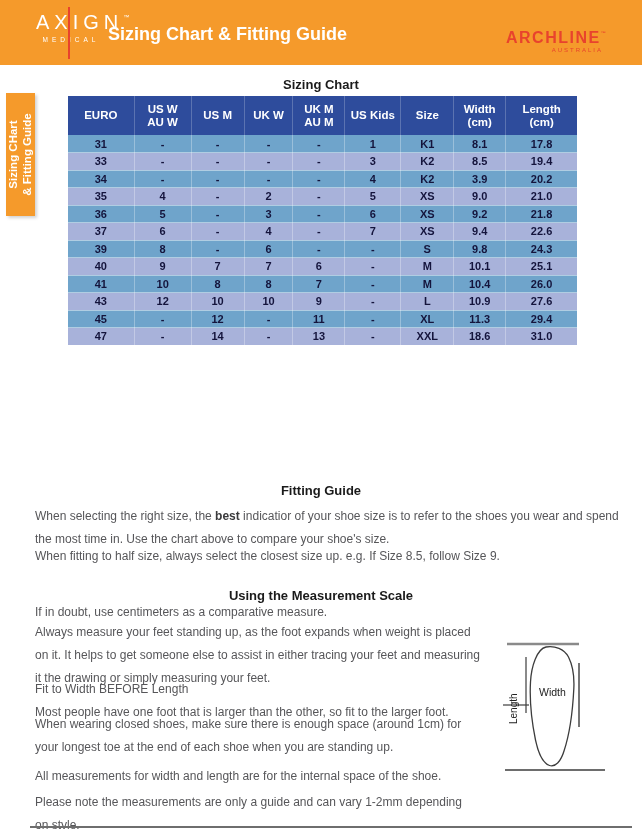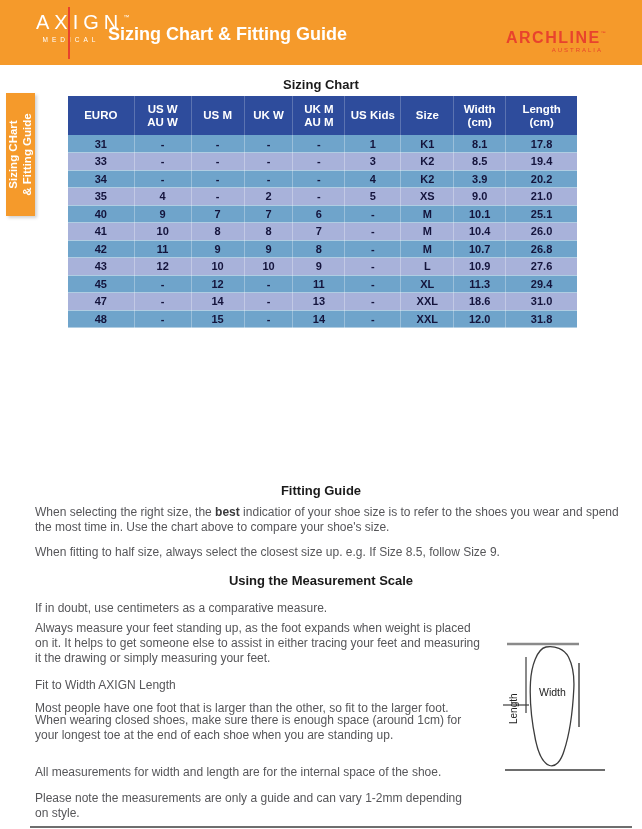--- a/index.html
+++ b/index.html
@@ -26,21 +26,21 @@
   
   .side-tab { position:absolute; left:6px; top:93px; width:29px; height:123px; background:#F59A2B;
               box-shadow:2px 2px 3px rgba(0,0,0,0.18); }
   .side-tab-text { position:absolute; left:-47px; top:47px; width:123px; height:29px;
                    transform:rotate(-90deg); text-align:center; color:#fff;
                    font-weight:bold; font-size:11.5px; line-height:14px; white-space:nowrap; }
 
   
   .section-heading { position:absolute; left:0; width:642px; text-align:center;
                      font-weight:bold; font-size:13px; color:#1a1a1a; }
-  .body-text { position:absolute; left:35px; width:585px; font-size:12px; line-height:15px;
+  .body-text { position:absolute; left:35px; width:585px; font-size:12px; line-height:23px;
                color:#565659; white-space:pre-line; }
   .body-text b { color:#3a3a3c; }
 
   
   .sizing-table { position:absolute; left:68px; top:96px; width:509px;
                   border-collapse:collapse; table-layout:fixed;border-radius:21px; }
   .sizing-table th { background:#2E4C9C; color:#fff; font-size:11.5px; font-weight:bold;
                      line-height:13px; text-align:center; height:39px; vertical-align:middle;
                      border-right:1px solid rgba(255,255,255,0.22); }
   .sizing-table th:last-child { border-right:none; }
@@ -173,20 +173,53 @@
         <td>4</td>
         <td>-</td>
         <td>2</td>
         <td>-</td>
         <td>5</td>
         <td>XS</td>
         <td>9.0</td>
         <td>21.0</td>
       </tr>
       <tr>
+        <td>36</td>
+        <td>5</td>
+        <td>-</td>
+        <td>3</td>
+        <td>-</td>
+        <td>6</td>
+        <td>XS</td>
+        <td>9.2</td>
+        <td>21.8</td>
+      </tr>
+      <tr>
+        <td>37</td>
+        <td>6</td>
+        <td>-</td>
+        <td>4</td>
+        <td>-</td>
+        <td>7</td>
+        <td>XS</td>
+        <td>9.4</td>
+        <td>22.6</td>
+      </tr>
+      <tr>
+        <td>39</td>
+        <td>8</td>
+        <td>-</td>
+        <td>6</td>
+        <td>-</td>
+        <td>-</td>
+        <td>S</td>
+        <td>9.8</td>
+        <td>24.3</td>
+      </tr>
+      <tr>
         <td>40</td>
         <td>9</td>
         <td>7</td>
         <td>7</td>
         <td>6</td>
         <td>-</td>
         <td>M</td>
         <td>10.1</td>
         <td>25.1</td>
       </tr>
@@ -195,31 +228,20 @@
         <td>10</td>
         <td>8</td>
         <td>8</td>
         <td>7</td>
         <td>-</td>
         <td>M</td>
         <td>10.4</td>
         <td>26.0</td>
       </tr>
       <tr>
-        <td>42</td>
-        <td>11</td>
-        <td>9</td>
-        <td>9</td>
-        <td>8</td>
-        <td>-</td>
-        <td>M</td>
-        <td>10.7</td>
-        <td>26.8</td>
-      </tr>
-      <tr>
         <td>43</td>
         <td>12</td>
         <td>10</td>
         <td>10</td>
         <td>9</td>
         <td>-</td>
         <td>L</td>
         <td>10.9</td>
         <td>27.6</td>
       </tr>
@@ -238,48 +260,37 @@
         <td>47</td>
         <td>-</td>
         <td>14</td>
         <td>-</td>
         <td>13</td>
         <td>-</td>
         <td>XXL</td>
         <td>18.6</td>
         <td>31.0</td>
       </tr>
-      <tr>
-        <td>48</td>
-        <td>-</td>
-        <td>15</td>
-        <td>-</td>
-        <td>14</td>
-        <td>-</td>
-        <td>XXL</td>
-        <td>12.0</td>
-        <td>31.8</td>
-      </tr>
     </tbody>
 </table>
 
 <div class="section-heading" style="top:483px">Fitting Guide</div>
 
 <p class="body-text" style="top:505px"><span>When selecting the right size, the </span><b>best</b><span> indicatior of your shoe size is to refer to the shoes you wear and spend
 the most time in. Use the chart above to compare your shoe's size.</span></p>
 
 <p class="body-text" style="top:545px">When fitting to half size, always select the closest size up. e.g. If Size 8.5, follow Size 9.</p>
 
-<div class="section-heading" style="top:573px">Using the Measurement Scale</div>
+<div class="section-heading" style="top:588px">Using the Measurement Scale</div>
 
 <p class="body-text" style="top:601px">If in doubt, use centimeters as a comparative measure.</p>
 <p class="body-text" style="top:621px; width:470px">Always measure your feet standing up, as the foot expands when weight is placed
 on it. It helps to get someone else to assist in either tracing your feet and measuring
 it the drawing or simply measuring your feet.</p>
-<p class="body-text" style="top:678px">Fit to Width AXIGN Length</p>
+<p class="body-text" style="top:678px">Fit to Width BEFORE Length</p>
 <p class="body-text" style="top:701px; width:470px">Most people have one foot that is larger than the other, so fit to the larger foot.</p>
 <p class="body-text" style="top:713px; width:470px">When wearing closed shoes, make sure there is enough space (around 1cm) for
 your longest toe at the end of each shoe when you are standing up.</p>
 <p class="body-text" style="top:765px">All measurements for width and length are for the internal space of the shoe.</p>
 <p class="body-text" style="top:791px">Please note the measurements are only a guide and can vary 1-2mm depending
 on style.</p>
 
 <svg class="foot-diagram" width="137" height="142" viewBox="0 0 137 142">
   <line x1="4" y1="8" x2="76" y2="8" stroke="#8a8a8a" stroke-width="2.4"></line>
   <path d="M43,11

